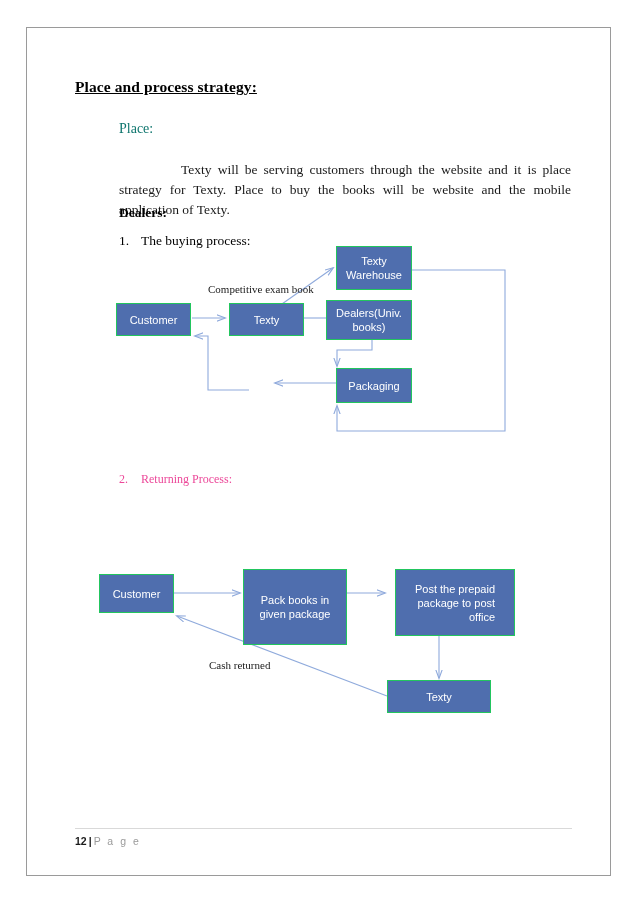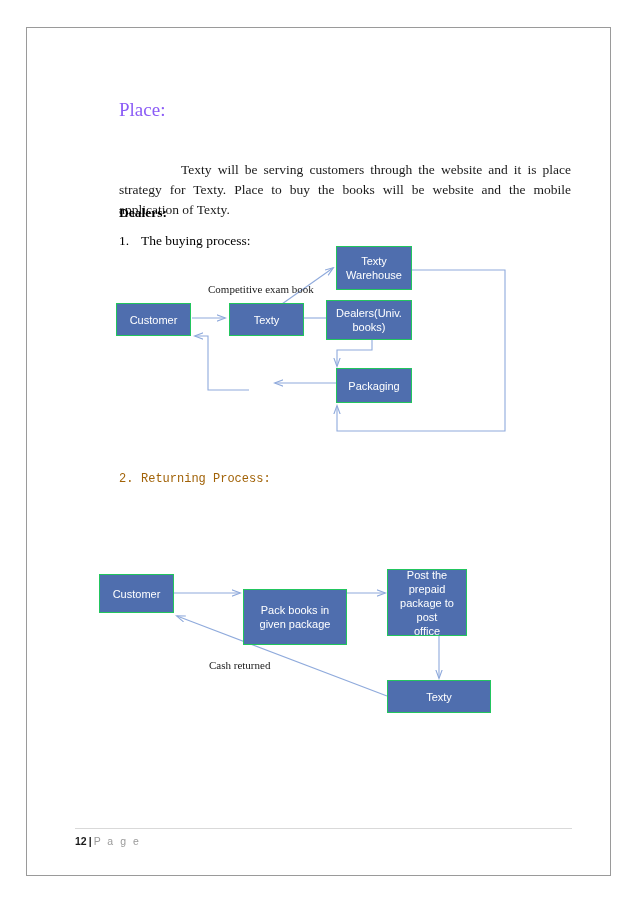--- a/index.html
+++ b/index.html
@@ -35,24 +35,24 @@
     font-weight: bold;
     font-size: 15.5px;
     color: #000000;
     text-decoration: underline;
     letter-spacing: 0.1px;
     white-space: nowrap;
   }
   .place-label {
     position: absolute;
     left: 92px;
-    top: 71px;
-    font-family: "Liberation Serif", serif;
-    font-size: 19px;
-    color: #8b5cf6;
+    top: 93px;
+    font-family: "Liberation Serif", serif;
+    font-size: 14px;
+    color: #0f766e;
     white-space: nowrap;
   }
   .place-body {
     position: absolute;
     left: 92px;
     top: 108px;
     width: 452px;
     font-family: "Liberation Serif", serif;
     font-size: 13.5px;
     line-height: 20px;
@@ -78,23 +78,23 @@
     font-family: "Liberation Serif", serif;
     font-size: 13.5px;
     color: #000000;
     white-space: nowrap;
   }
   .list-item-1 .num { display: inline-block; width: 22px; }
   .list-item-2 {
     position: absolute;
     left: 92px;
     top: 444px;
-    font-family: Liberation Mono, monospace;
+    font-family: Liberation Serif, serif;
     font-size: 12px;
-    color: #a16207;
+    color: #ec4899;
     white-space: nowrap;
   }
   .list-item-2 .num { display: inline-block; width: 22px; }
 
   
   .diagram {
     position: absolute;
     left: 0;
     top: 0;
     width: 585px;
@@ -152,20 +152,21 @@
     color: #1a1a1a;
     padding: 0 2px;
   }
   .footer-text .pg { letter-spacing: 2px; }
 </style>
 </head>
 <body>
 
 <div id="page">
 
+  <div class="heading">Place and process strategy:</div>
   <div class="place-label">Place:</div>
   <div class="place-body">Texty will be serving customers through the website and it is place strategy for Texty. Place to buy the books will be website and the mobile application of Texty.</div>
   <div class="process-label">Dealers:</div>
 
   <div class="list-item-1">
     <span class="num">1.</span><span>The buying process:</span>
   </div>
 
   <div class="list-item-2">
     <span class="num">2.</span><span>Returning Process:</span>
@@ -232,26 +233,26 @@
       <path d="M412,608 L412,650"></path>
 
       <path d="M360,668 L150,588"></path>
     </g>
   </svg>
 
   <div class="node" style="left:72px; top:546px; width:75px; height:39px;">
     <span>Customer</span>
   </div>
 
-  <div class="node" style="left:216px; top:541px; width:104px; height:56px; white-space:pre-line;margin-top:20px;">
+  <div class="node" style="left:216px; top:541px; width:104px; height:76px; white-space:pre-line;">
     <span>Pack books in
 given package</span>
   </div>
 
-  <div class="node" style="left:360px; top:541px; width:80px; height:67px; white-space:pre-line;">
+  <div class="node" style="left:368px; top:541px; width:120px; height:67px; white-space:pre-line;text-align:right;">
     <span>Post the prepaid
 package to post
 office</span>
   </div>
 
   <div class="node" style="left:360px; top:652px; width:104px; height:33px;">
     <span>Texty</span>
   </div>
 
   <div class="edge-label" style="left:182px; top:631px;">Cash returned</div>

